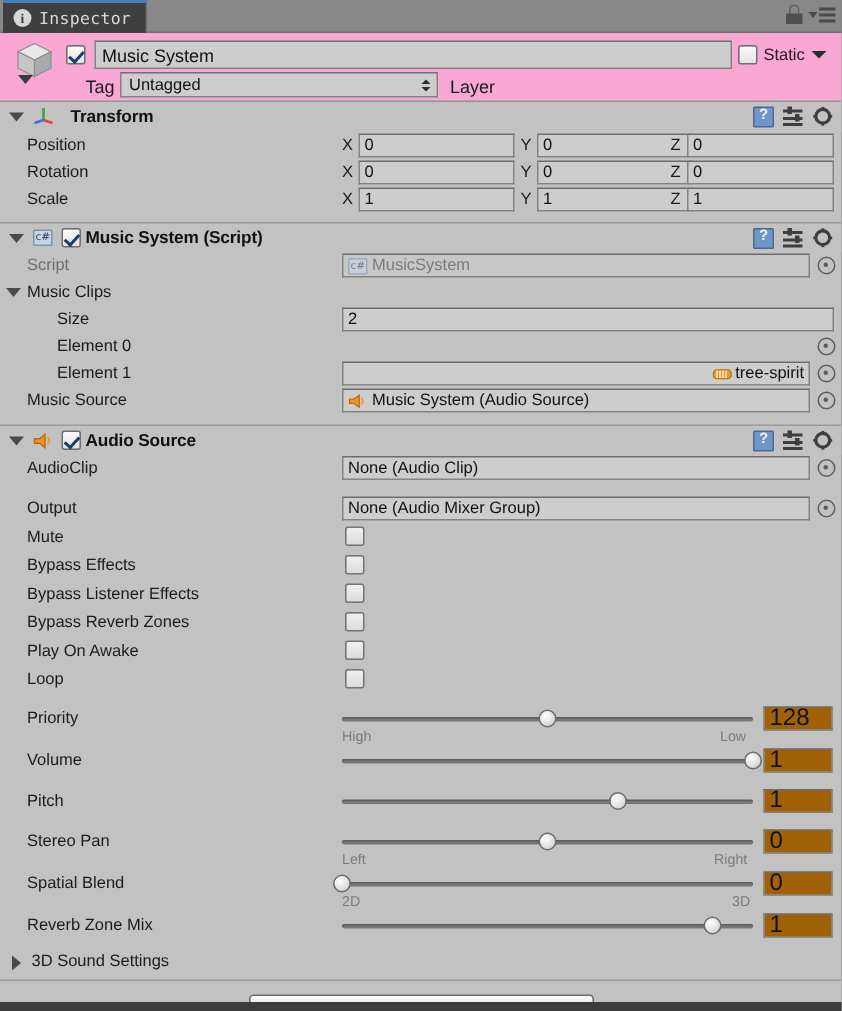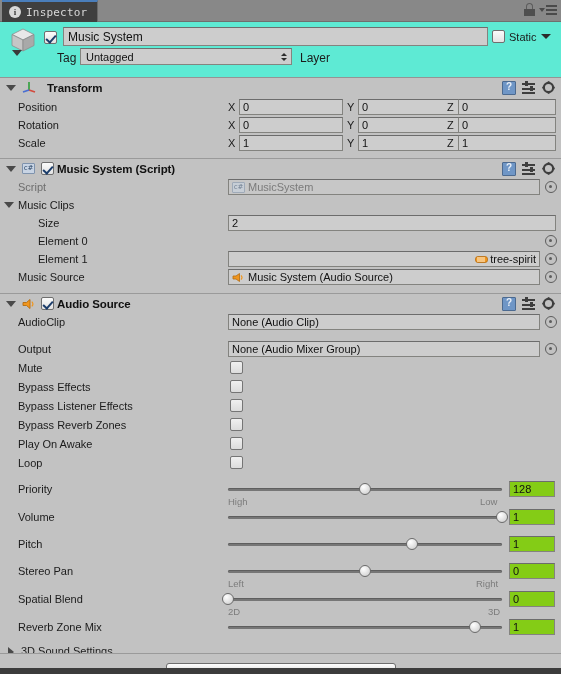--- a/index.html
+++ b/index.html
@@ -96,22 +96,22 @@
   
   .inspector-body {
     flex: 1 1 auto;
     background: #c2c2c2;
     position: relative;
     overflow: hidden;
   }
 
   
   .go-header {
-    height: 56px;
-    background: #5eead4;
+    height: 46px;
+    background: #f9a8d4;
     border-bottom: 1px solid #949494;
     position: relative;
     padding: 0;
   }
   .go-cube {
     position: absolute; left: 10px; top: 5px;
     width: 26px; height: 26px;
   }
   .cube-svg { display: block; }
   .go-cube-arrow {
@@ -391,24 +391,24 @@
   .endlabel {
     position: absolute;
     font-size: 9.5px;
     color: #7c7c7c;
   }
   .numfield {
     position: absolute;
     left: 509px;
     width: 46px;
     height: 16px;
-    background: #84cc16;
+    background: #a16207;
     border: 1px solid #83837f;
     border-top-color: #6c6c6c;
-    font-size: 11px;
+    font-size: 16px;
     line-height: 14px;
     padding: 0 3px;
     color: #111;
     display: flex;
     align-items: center;
   }
 
   
   .addcomp-zone {
     position: absolute;

